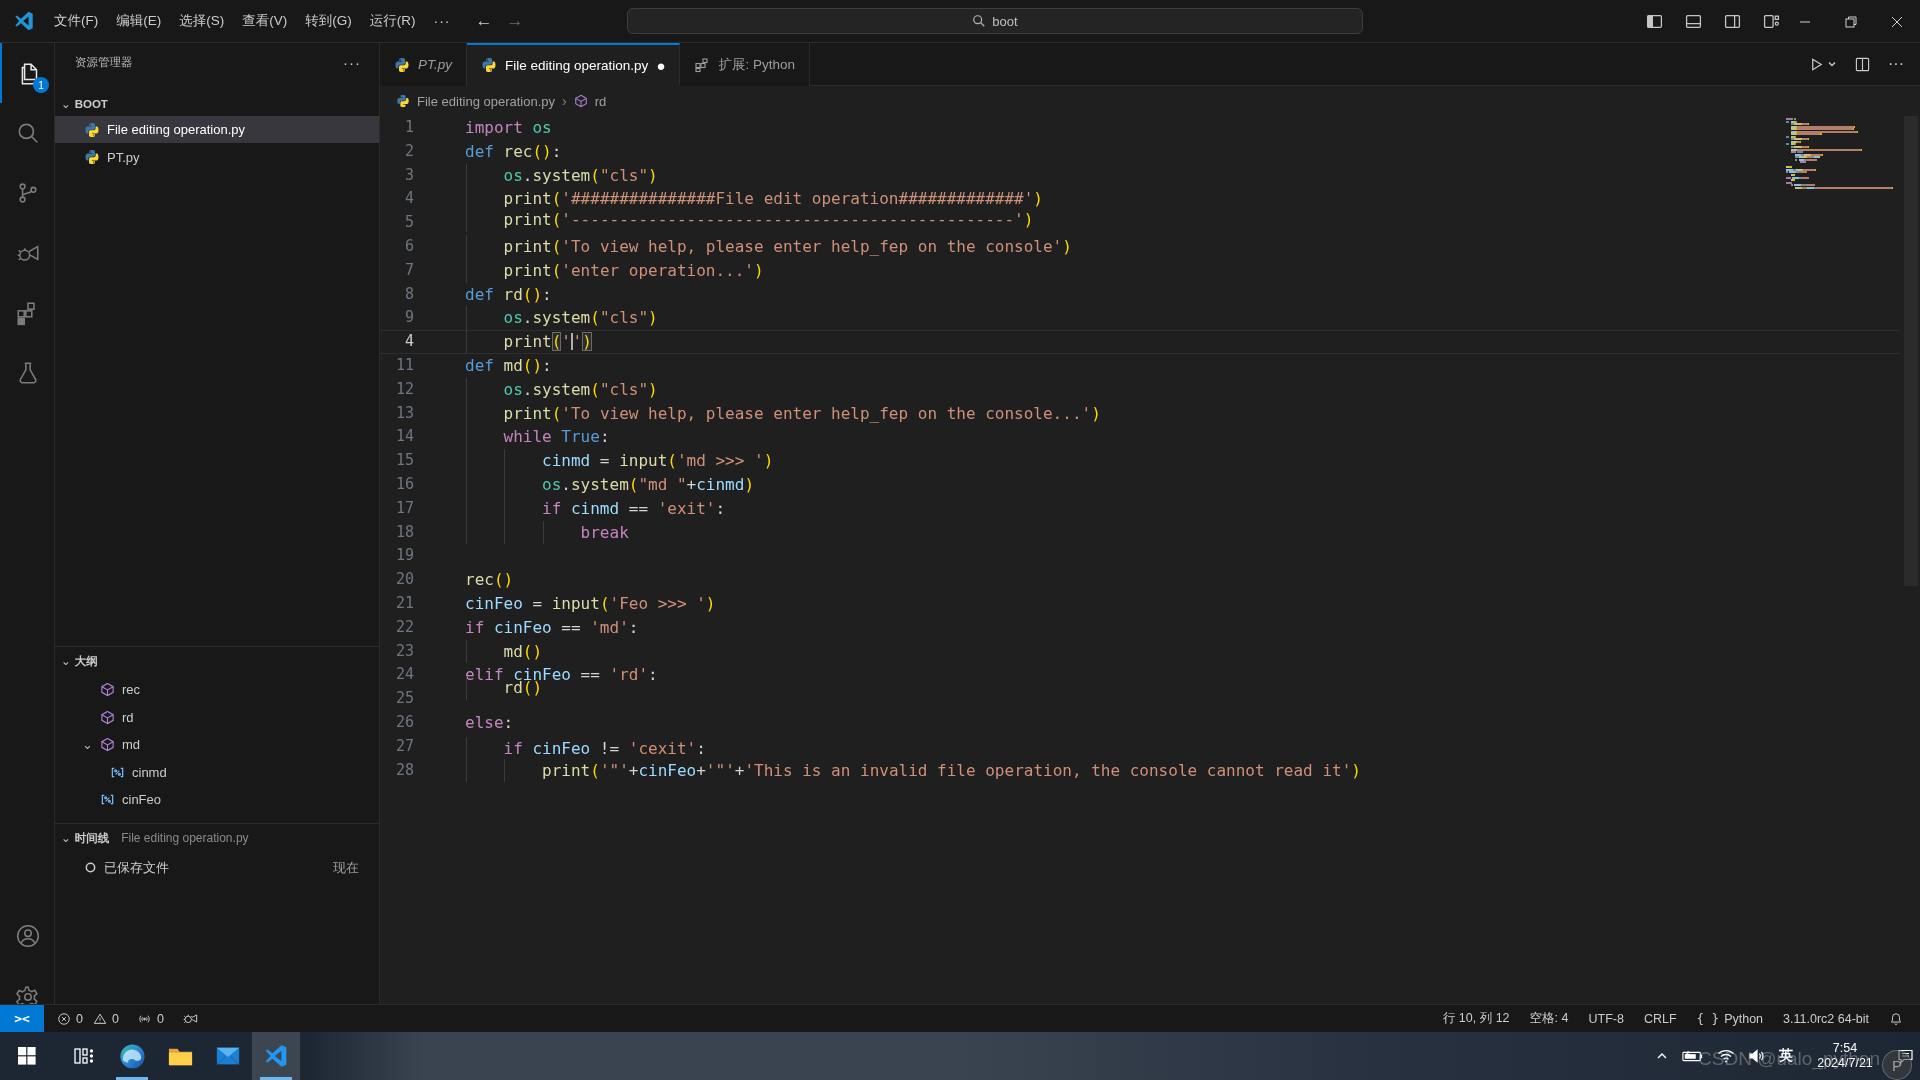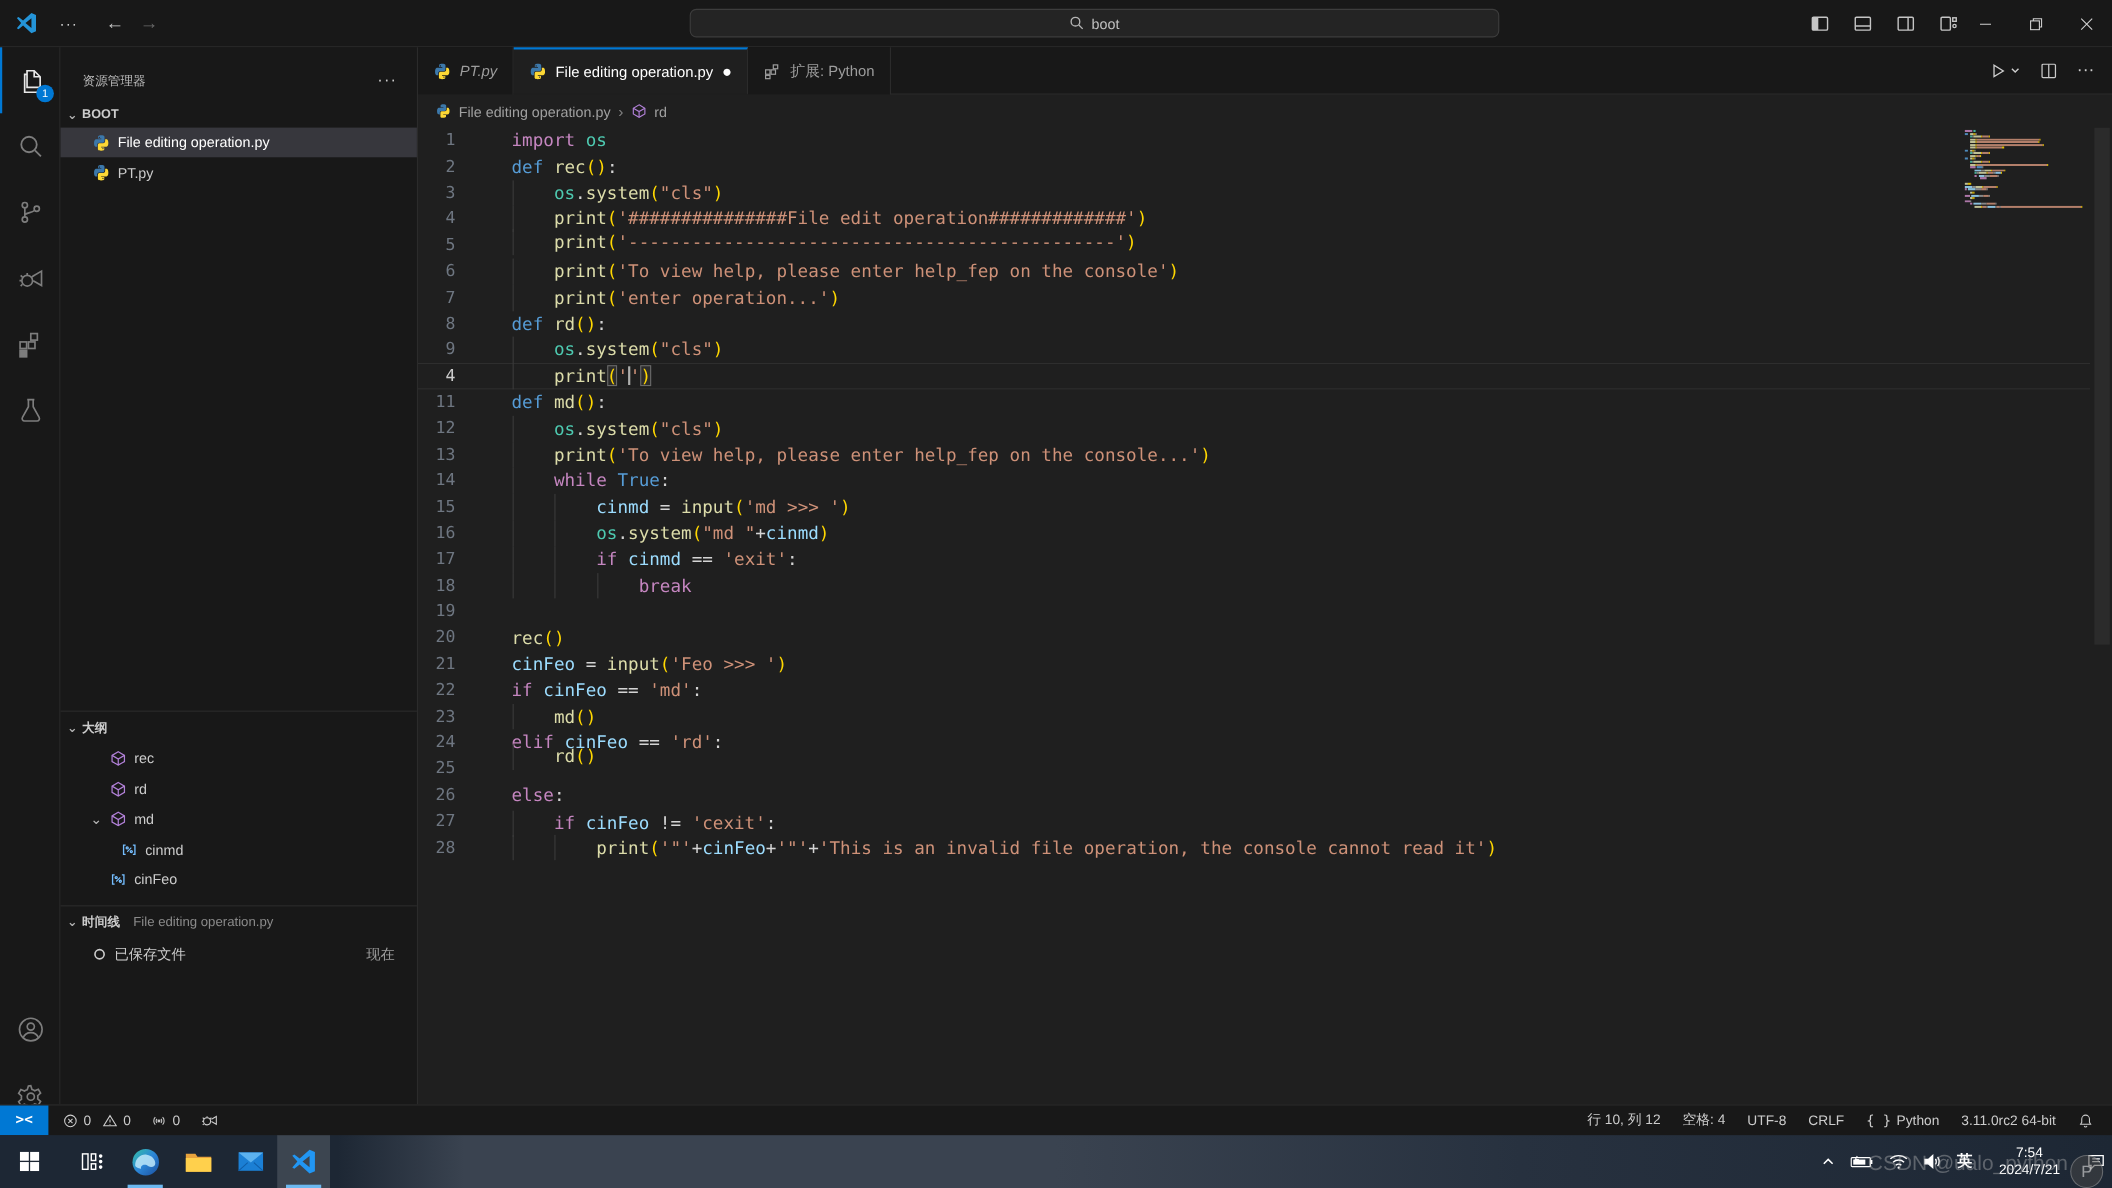--- a/index.html
+++ b/index.html
@@ -26,21 +26,21 @@
   #activitybar{position:absolute;left:0;top:43px;width:55px;height:961px;background:#181818;
                border-right:1px solid #2b2b2b;box-sizing:border-box;}
   .act-item{position:absolute;left:0;width:55px;height:60px;display:flex;align-items:center;justify-content:center;color:#7d7d7d;}
   .act-item.active{color:#e7e7e7;border-left:2px solid #0078d4;}
   .act-badge{position:absolute;right:8px;bottom:10px;min-width:16px;height:16px;border-radius:9px;background:#0078d4;
              color:#fff;font-size:10px;display:flex;align-items:center;justify-content:center;}
 
   
   #sidebar{position:absolute;left:55px;top:43px;width:325px;height:961px;background:#181818;
            border-right:1px solid #2b2b2b;box-sizing:border-box;font-size:13px;}
-  #sb-header{position:absolute;left:0;top:0;width:100%;height:38px;display:flex;align-items:flex-end;}
+  #sb-header{position:absolute;left:0;top:0;width:100%;height:38px;display:flex;align-items:center;}
   #sb-title{margin-left:20px;font-size:11.5px;color:#bbbbbb;flex:1;}
   #sb-dots{margin-right:18px;color:#cccccc;font-size:15px;letter-spacing:1px;}
   .sec-header{position:absolute;left:0;width:100%;height:24px;display:flex;align-items:center;gap:4px;
               font-weight:bold;font-size:11.5px;color:#cccccc;}
   .sec-header .chev{margin-left:6px;color:#b5b5b5;}
   .sec-sub{font-weight:normal;color:#8a8a8a;font-size:12px;margin-left:8px;white-space:nowrap;overflow:hidden;}
   .tree-row{position:absolute;left:0;width:100%;height:27px;display:flex;align-items:center;gap:7px;color:#cccccc;box-sizing:border-box;}
   .tree-row.selected{background:#37373d;color:#ffffff;}
   .row-time{position:absolute;right:20px;color:#9d9d9d;}
   #sb-outline-border,#sb-timeline-border{position:absolute;left:0;width:100%;border-top:1px solid #2b2b2b;}
@@ -113,20 +113,28 @@
 <body>
 
 <div id="root">
 
   <div id="titlebar">
     <span id="vslogo">
       <svg width="22" height="22" viewBox="0 0 24 24">
           <path fill="#2494d8" d="M17 2 8.7 9.5 4.2 6 2.5 7l4.3 5-4.3 5 1.7 1 4.5-3.5L17 22l4.5-2V4L17 2zm0 5.2v9.6L11.1 12 17 7.2z"></path>
         </svg>
     </span>
+    <div id="menubar" style="display:flex;align-items:center;">
+        <div class="menu-item">文件(F)</div>
+        <div class="menu-item">编辑(E)</div>
+        <div class="menu-item">选择(S)</div>
+        <div class="menu-item">查看(V)</div>
+        <div class="menu-item">转到(G)</div>
+        <div class="menu-item">运行(R)</div>
+      </div>
     <span class="menu-more">···</span>
     <div class="nav-arrows">
       <span>←</span>
       <span class="fwd">→</span>
     </div>
     <div id="cmdcenter">
       <span>
         <svg width="14" height="14" viewBox="0 0 16 16" fill="none" stroke="#b5b5b5" stroke-width="1.4">
             <circle cx="6.5" cy="6.5" r="4.5"></circle>
             <path d="m10 10 4 4"></path>

